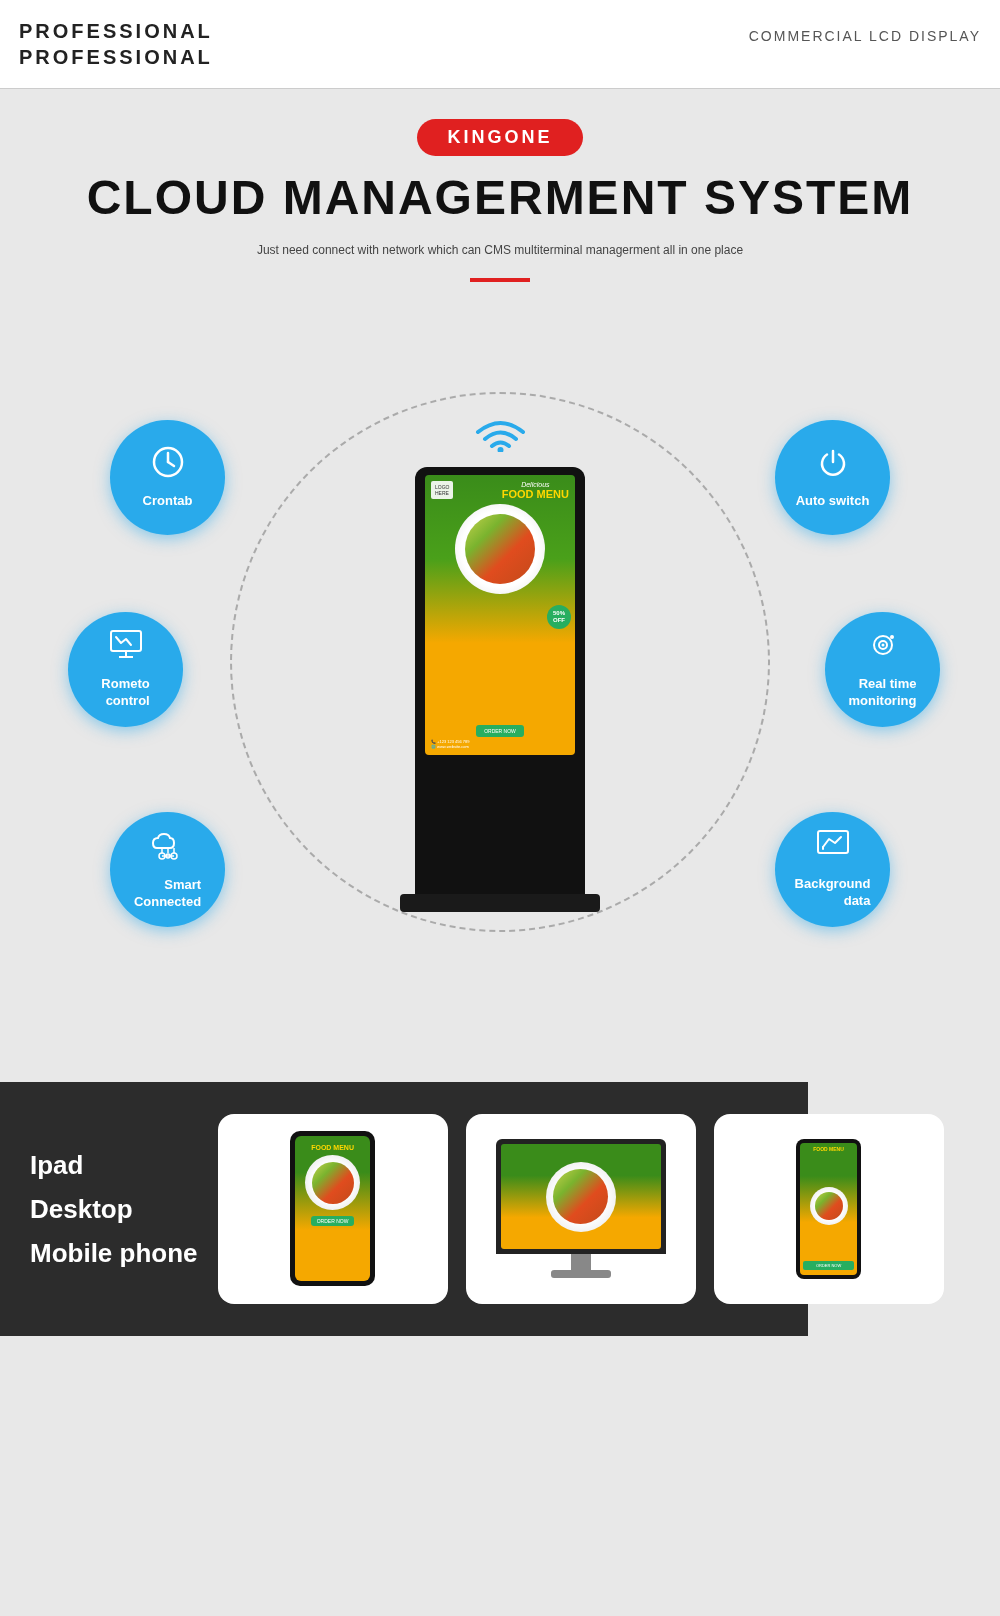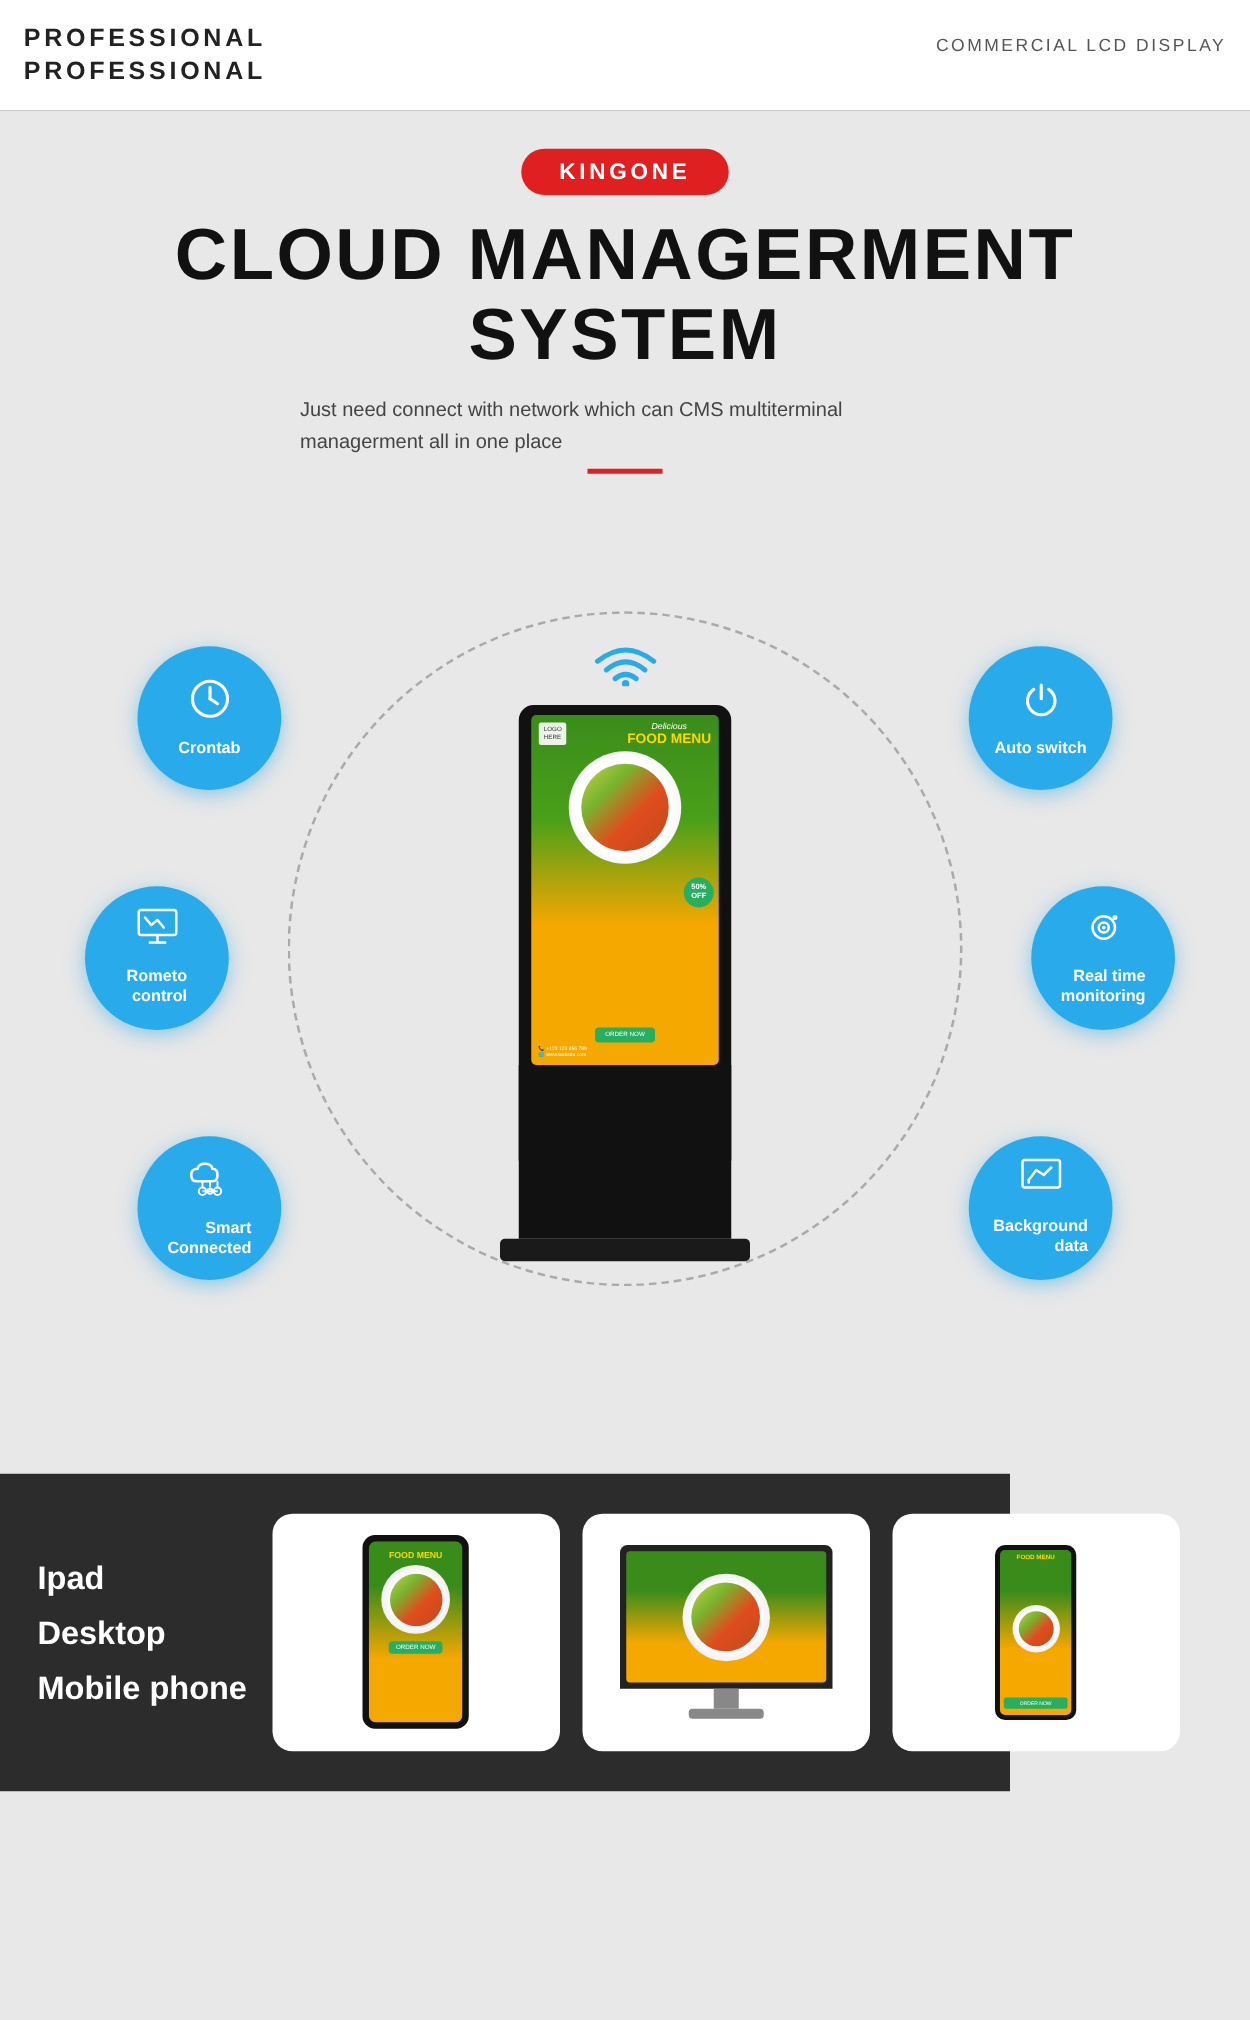--- a/index.html
+++ b/index.html
@@ -50,38 +50,38 @@
       font-weight: bold;
       font-size: 18px;
       letter-spacing: 3px;
       padding: 8px 30px;
       border-radius: 30px;
       margin-bottom: 16px;
     }
 
     
     .main-title {
-      font-size: 58px;
+      font-size: 48px;
       font-weight: 900;
       text-transform: uppercase;
       color: #111;
       text-align: center;
       line-height: 1.1;
       letter-spacing: 2px;
       margin-bottom: 16px;
     }
 
     
     .subtitle {
-      text-align: left;
-      font-size: 16px;
+      text-align: right;
+      font-size: 12px;
       color: #444;
       max-width: 520px;
       line-height: 1.6;
-      margin-bottom: 0;
+      margin-bottom: 10px;
     }
 
     
     .red-divider {
       width: 60px;
       height: 4px;
       background: #e02020;
       margin: 8px auto 20px;
     }
 

